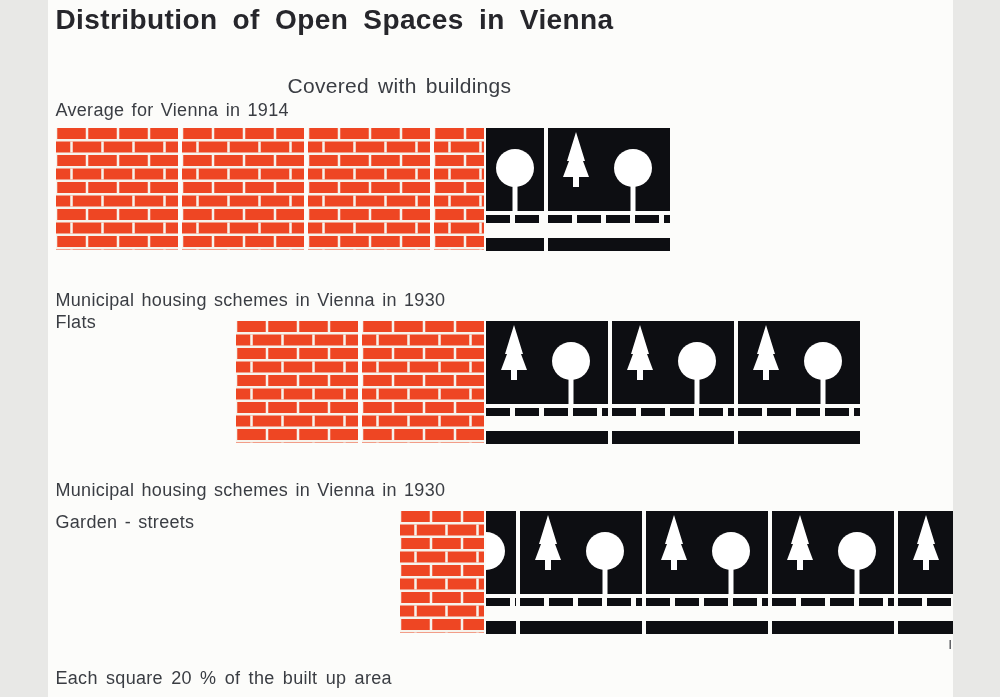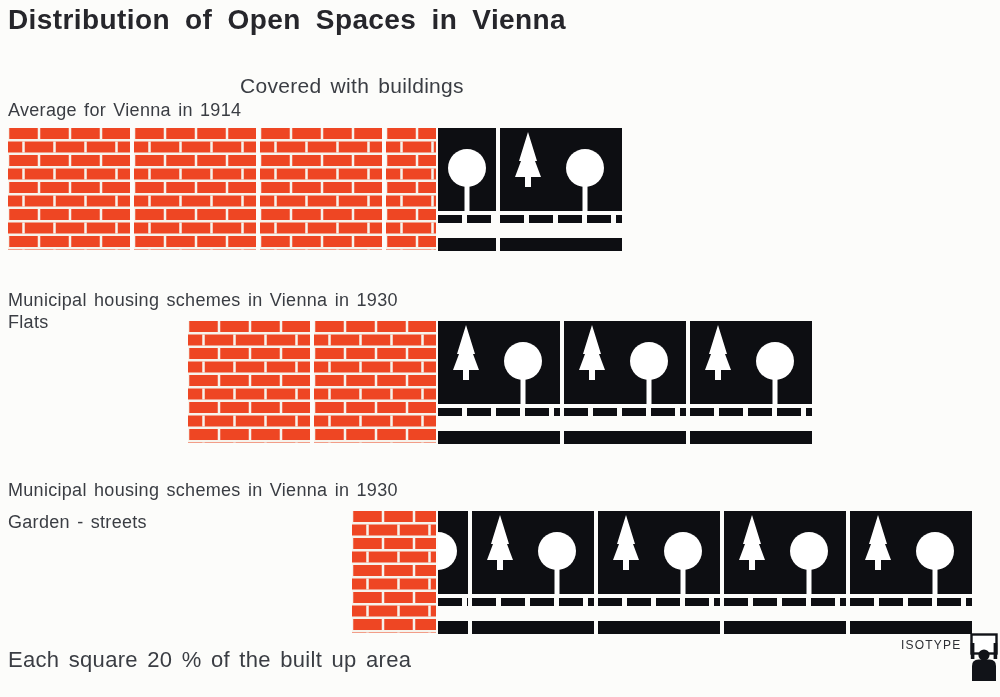--- a/index.html
+++ b/index.html
@@ -1,21 +1,21 @@
 <!DOCTYPE html>
 <html style="--brick: #ee4623; --mortar: #f6f3ec; --ink: #0d0e12; --paper: #fcfcfa; --text: #3a3d43; --title: #26262b;"><head>
 <meta charset="utf-8">
 <style>
   :root{
     --brick:#ee4623; --mortar:#f6f3ec; --ink:#0d0e12; --paper:#fcfcfa;
     --text:#3a3d43; --title:#26262b;
   }
   html,body{margin:0;padding:0;background:#e8e8e6;}
   .page{
-    position:relative; width:1000px; height:697px; background:var(--paper);
+    position:relative; width:905px; height:697px; background:var(--paper);
     font-family:"Liberation Sans", sans-serif; overflow:hidden; margin:0 auto;
   }
   .page-title{
     position:absolute; left:8px; top:4px; margin:0;
     font-size:28px; font-weight:700; letter-spacing:.4px; word-spacing:7px;
     color:var(--title);
   }
   .legend-item{
     position:absolute; top:74px; font-size:21px; color:var(--text);
     letter-spacing:.3px; word-spacing:3px; white-space:nowrap;
@@ -34,21 +34,21 @@
   .opens-zone{position:absolute; top:0; left:438px; display:flex; gap:4px;}
   .brick-square svg{display:block;}
   .open-square{display:flex; flex-direction:column;}
   .open-square svg{display:block;}
   .street-dashes{
     height:8px; margin-top:4px;
     background:repeating-linear-gradient(90deg, var(--ink) 0 24px, rgba(0,0,0,0) 24px 29px);
   }
   .street-bar{height:13px; margin-top:15px; background:var(--ink);}
   .footer-note{
-    position:absolute; left:8px; top:647px; font-size:22px; color:var(--text);
+    position:absolute; left:8px; top:668px; font-size:18px; color:var(--text);
     letter-spacing:.3px; word-spacing:3px;
   }
   .logo{
     position:absolute; left:901px; top:633px; display:flex; align-items:flex-end; gap:3px;
   }
   .logo-text{
     font-size:12px; color:#2c2e33; letter-spacing:1.2px; margin-bottom:29px;
   }
   .defs-holder{position:absolute; width:0; height:0; overflow:hidden;}
 </style>

